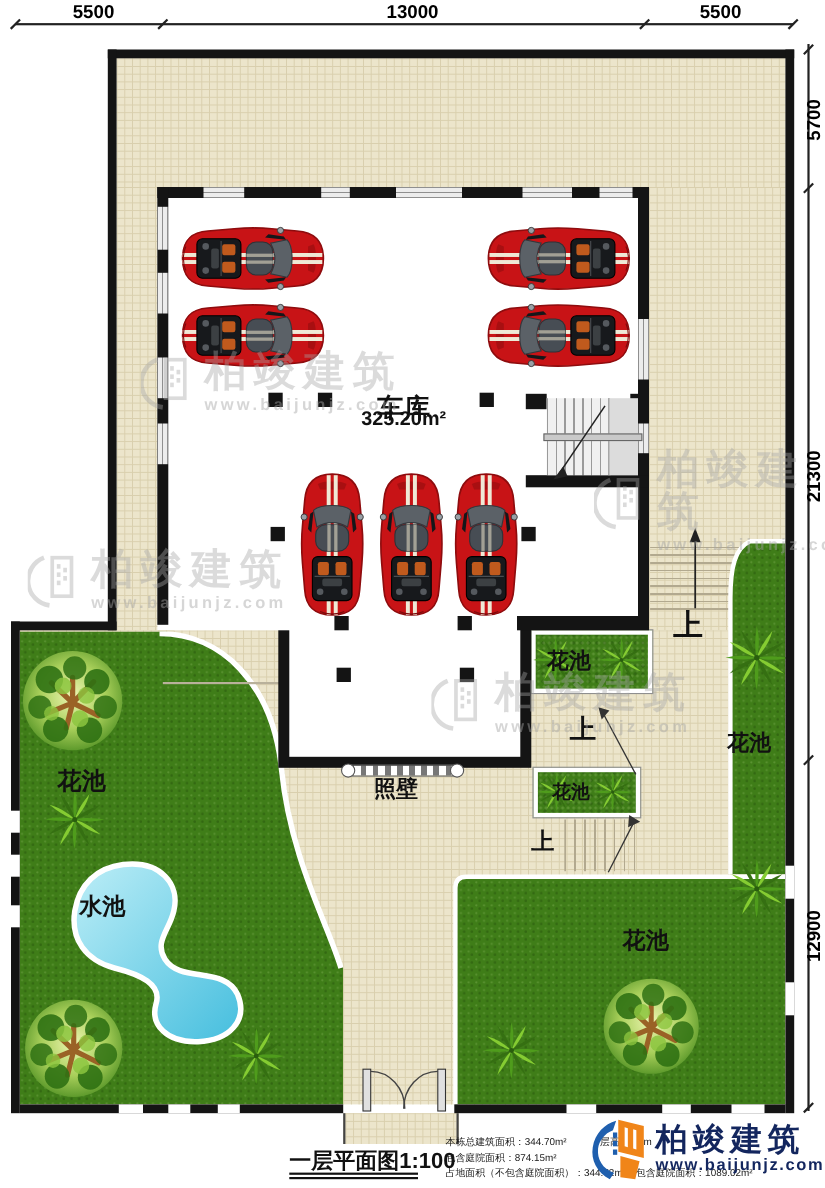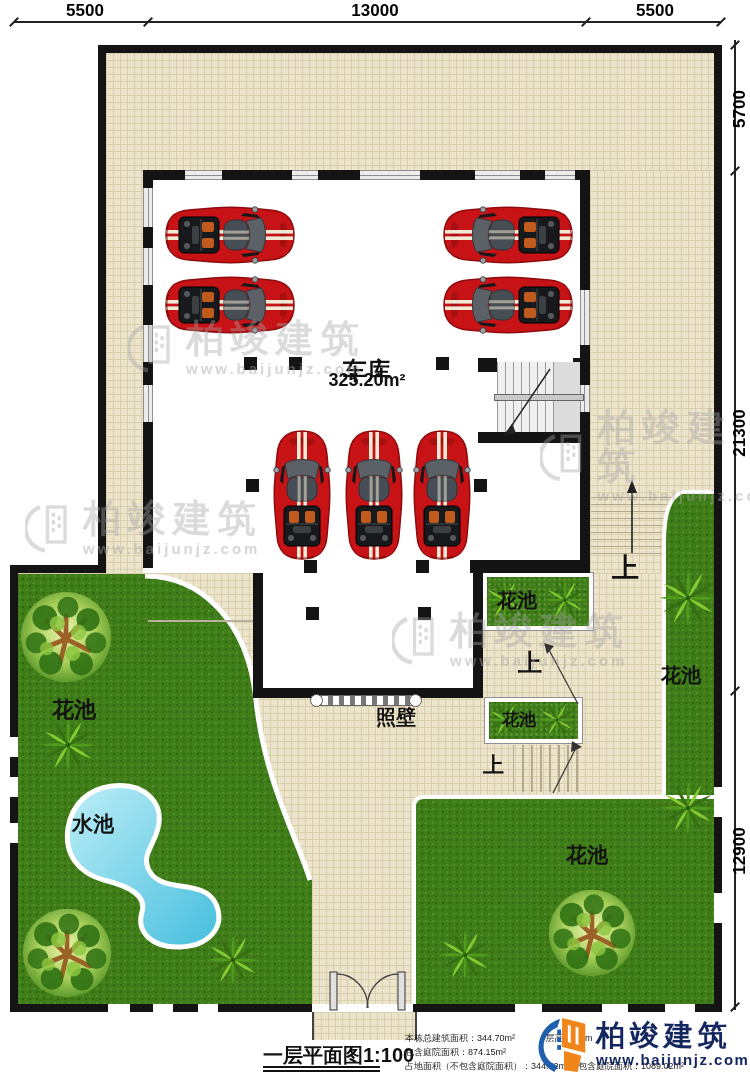--- a/index.html
+++ b/index.html
@@ -293,21 +293,21 @@
 
   <svg class="abs" style="left:310px;top:935px;width:105px;height:80px;z-index:60;" viewBox="310 935 105 80">
     <rect x="330" y="972" width="7" height="38" fill="#e0e0e0" stroke="#333" stroke-width="1"></rect>
     <rect x="398" y="972" width="7" height="38" fill="#e0e0e0" stroke="#333" stroke-width="1"></rect>
     <path d="M337,974 A31,34 0 0 1 368,1008" fill="none" stroke="#444" stroke-width="1.3"></path>
     <path d="M398,974 A31,34 0 0 0 367,1008" fill="none" stroke="#444" stroke-width="1.3"></path>
   </svg>
 
   <div class="lbl" style="left:327px;top:343px;width:80px;font-size:24px;text-align:center;margin-top:12px;">车库</div>
   <div class="lbl" style="left:317px;top:370px;width:100px;font-size:18px;text-align:center;">325.20m²</div>
-  <div class="lbl" style="left:340px;top:704px;font-size:20px;padding-left:36px;">照壁</div>
+  <div class="lbl" style="left:340px;top:704px;font-size:20px;">照壁</div>
   <div class="lbl" style="left:52px;top:695px;font-size:22px;">花池</div>
   <div class="lbl" style="left:497px;top:587px;font-size:20px;">花池</div>
   <div class="lbl" style="left:502px;top:708px;font-size:17px;">花池</div>
   <div class="lbl" style="left:661px;top:662px;font-size:20px;">花池</div>
   <div class="lbl" style="left:566px;top:841px;font-size:21px;">花池</div>
   <div class="lbl" style="left:72px;top:810px;font-size:21px;">水池</div>
   <div class="lbl" style="left:612px;top:550px;font-size:27px;">上</div>
   <div class="lbl" style="left:518px;top:647px;font-size:24px;">上</div>
   <div class="lbl" style="left:483px;top:751px;font-size:21px;">上</div>
 

